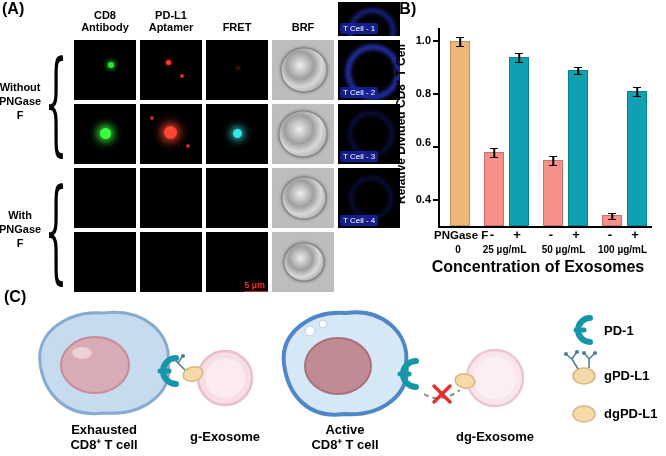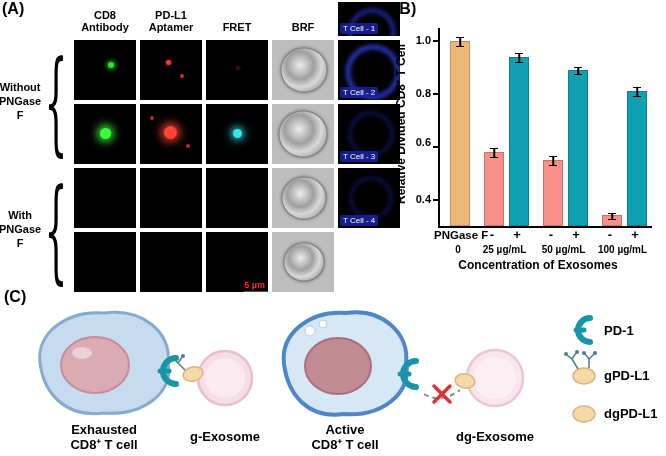--- a/index.html
+++ b/index.html
@@ -59,21 +59,21 @@
   .ytickmark{position:absolute;left:-7px;width:7px;height:2px;background:#000;}
   .bar{position:absolute;box-shadow:inset 0 0 0 1px rgba(0,0,0,.2);}
   .errbar{position:absolute;width:8px;border-top:1.5px solid #000;border-bottom:1.5px solid #000;}
   .errbar::after{content:'';position:absolute;left:50%;top:0;bottom:0;width:1.5px;background:#000;
                  transform:translateX(-50%);}
   .signsrow{position:absolute;left:46px;top:228px;width:212px;height:15px;}
   .sign{position:absolute;width:16px;text-align:center;font-weight:bold;font-size:13px;line-height:14px;}
   .pngase-lab{position:absolute;left:2px;top:229px;font-weight:bold;font-size:11.5px;margin-left:40px;}
   .catrow{position:absolute;left:46px;top:243px;width:214px;height:14px;}
   .cat{position:absolute;width:60px;text-align:center;font-weight:bold;font-size:10px;line-height:13px;white-space:nowrap;}
-  .xlab{position:absolute;left:30px;top:258px;width:232px;text-align:center;font-weight:bold;font-size:12px;}
+  .xlab{position:absolute;left:30px;top:258px;width:232px;text-align:center;font-weight:bold;font-size:16px;}
 
   
   .panelC{position:absolute;left:0;top:286px;width:666px;height:170px;}
   .panelC svg{position:absolute;left:0;top:0;}
   .cap{font-weight:bold;font-size:13px;font-family:"Liberation Sans",sans-serif;}
   .leglab{font-weight:bold;font-size:13px;font-family:"Liberation Sans",sans-serif;}
 </style>
 </head>
 <body>
 

